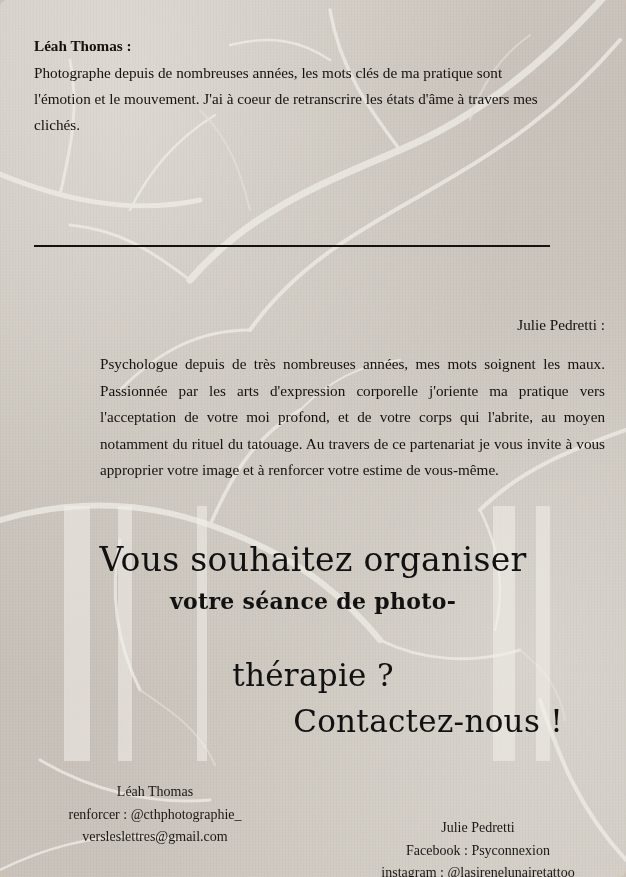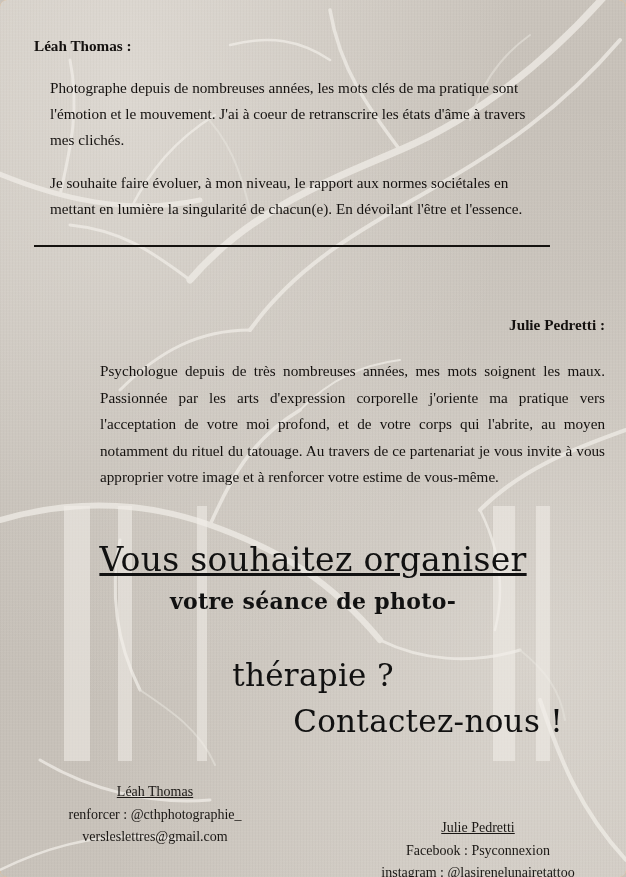--- a/index.html
+++ b/index.html
@@ -62,21 +62,21 @@
     color: #14110f;
     font-size: 15.2px;
     line-height: 1.72;
     text-align: left;
   }
   .bio-leah .name {
     font-weight: bold;
     display: block;
     margin-bottom: 1px;
   }
-  .bio-leah p { margin: 16px; }
+  .bio-leah p { margin: 0; }
 
   .divider {
     position: absolute;
     left: 34px;
     top: 245px;
     width: 516px;
     height: 0;
     border-top: 2px solid #151310;
   }
 
@@ -84,63 +84,63 @@
     position: absolute;
     left: 100px;
     top: 312px;
     width: 505px;
     color: #14110f;
     font-size: 15.2px;
     line-height: 1.74;
     text-align: justify;
   }
   .bio-julie .name {
-    font-weight: bold;
+    font-weight: normal;
     display: block;
     text-align: right;
-    margin-bottom: 20px;
+    margin-bottom: 13px;
   }
   .bio-julie p { margin: 0; text-align: justify; }
 
   
   .cta {
     position: absolute;
     left: 63px;
     top: 536px;
     width: 500px;
     text-align: center;
     color: #111;
     font-family: "DejaVu Serif", "Liberation Serif", serif;
     font-size: 33px;
     line-height: 1.48;
     letter-spacing: 0.3px;
   }
   .cta div { white-space: nowrap; }
-  .cta .l1 { font-size: 33px; text-decoration: underline; }
+  .cta .l1 { font-size: 33px; }
   .cta .l2 { font-size: 22px; font-weight: bold; }
   .cta .l3 { font-size: 31px; margin-top: 36px; }
   .cta .l4 { font-size: 31px; text-align: right; }
 
   
   .footer {
     position: absolute;
     left: 0;
     top: 781px;
     width: 626px;
     color: #1a1714;
     font-size: 14px;
     line-height: 1.62;
   }
   .footer-col {
     position: absolute;
     text-align: center;
   }
   .footer-left  { left: 10px;  width: 290px; }
   .footer-right { left: 338px; width: 280px; margin-top: 36px; }
-  .footer .fname { display: block; text-decoration: underline; }
+  .footer .fname { display: block; }
   .footer .fline { display: block; }
 </style>
 </head>
 <body>
 
 <div class="poster">
 
   <div class="bg-texture"></div>
 
   <svg class="branches" viewBox="0 0 626 877" preserveAspectRatio="none">
@@ -177,21 +177,20 @@
   <div class="panel panel-2"></div>
   <div class="panel panel-3"></div>
   <div class="panel panel-4"></div>
   <div class="panel panel-5"></div>
 
   <div class="content">
 
     <section class="bio-leah">
       <span class="name">Léah Thomas :</span>
       <p>Photographe depuis de nombreuses années, les mots clés de ma pratique sont l'émotion et le mouvement. J'ai à coeur de retranscrire les états d'âme à travers mes clichés.</p>
-      <p>Je souhaite faire évoluer, à mon niveau, le rapport aux normes sociétales en mettant en lumière la singularité de chacun(e). En dévoilant l'être et l'essence.</p>
     </section>
 
     <div class="divider"></div>
 
     <section class="bio-julie">
       <span class="name">Julie Pedretti :</span>
       <p>Psychologue depuis de très nombreuses années, mes mots soignent les maux. Passionnée par les arts d'expression corporelle j'oriente ma pratique vers l'acceptation de votre moi profond, et de votre corps qui l'abrite,  au moyen notamment du rituel du tatouage. Au travers de ce partenariat je vous invite à vous approprier votre image et à renforcer votre estime de vous-même.</p>
     </section>
 
     <section class="cta">

